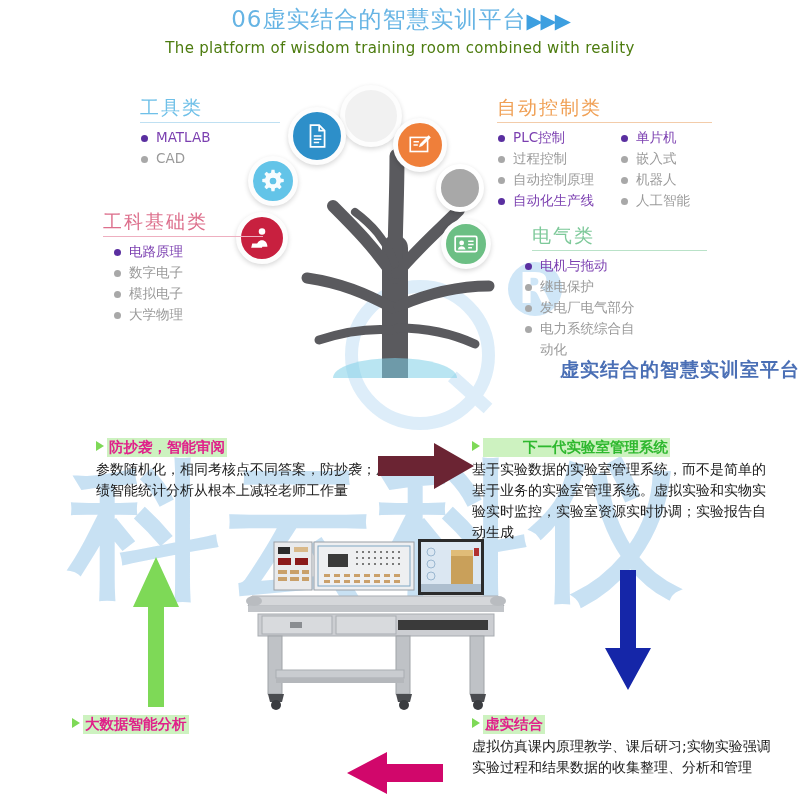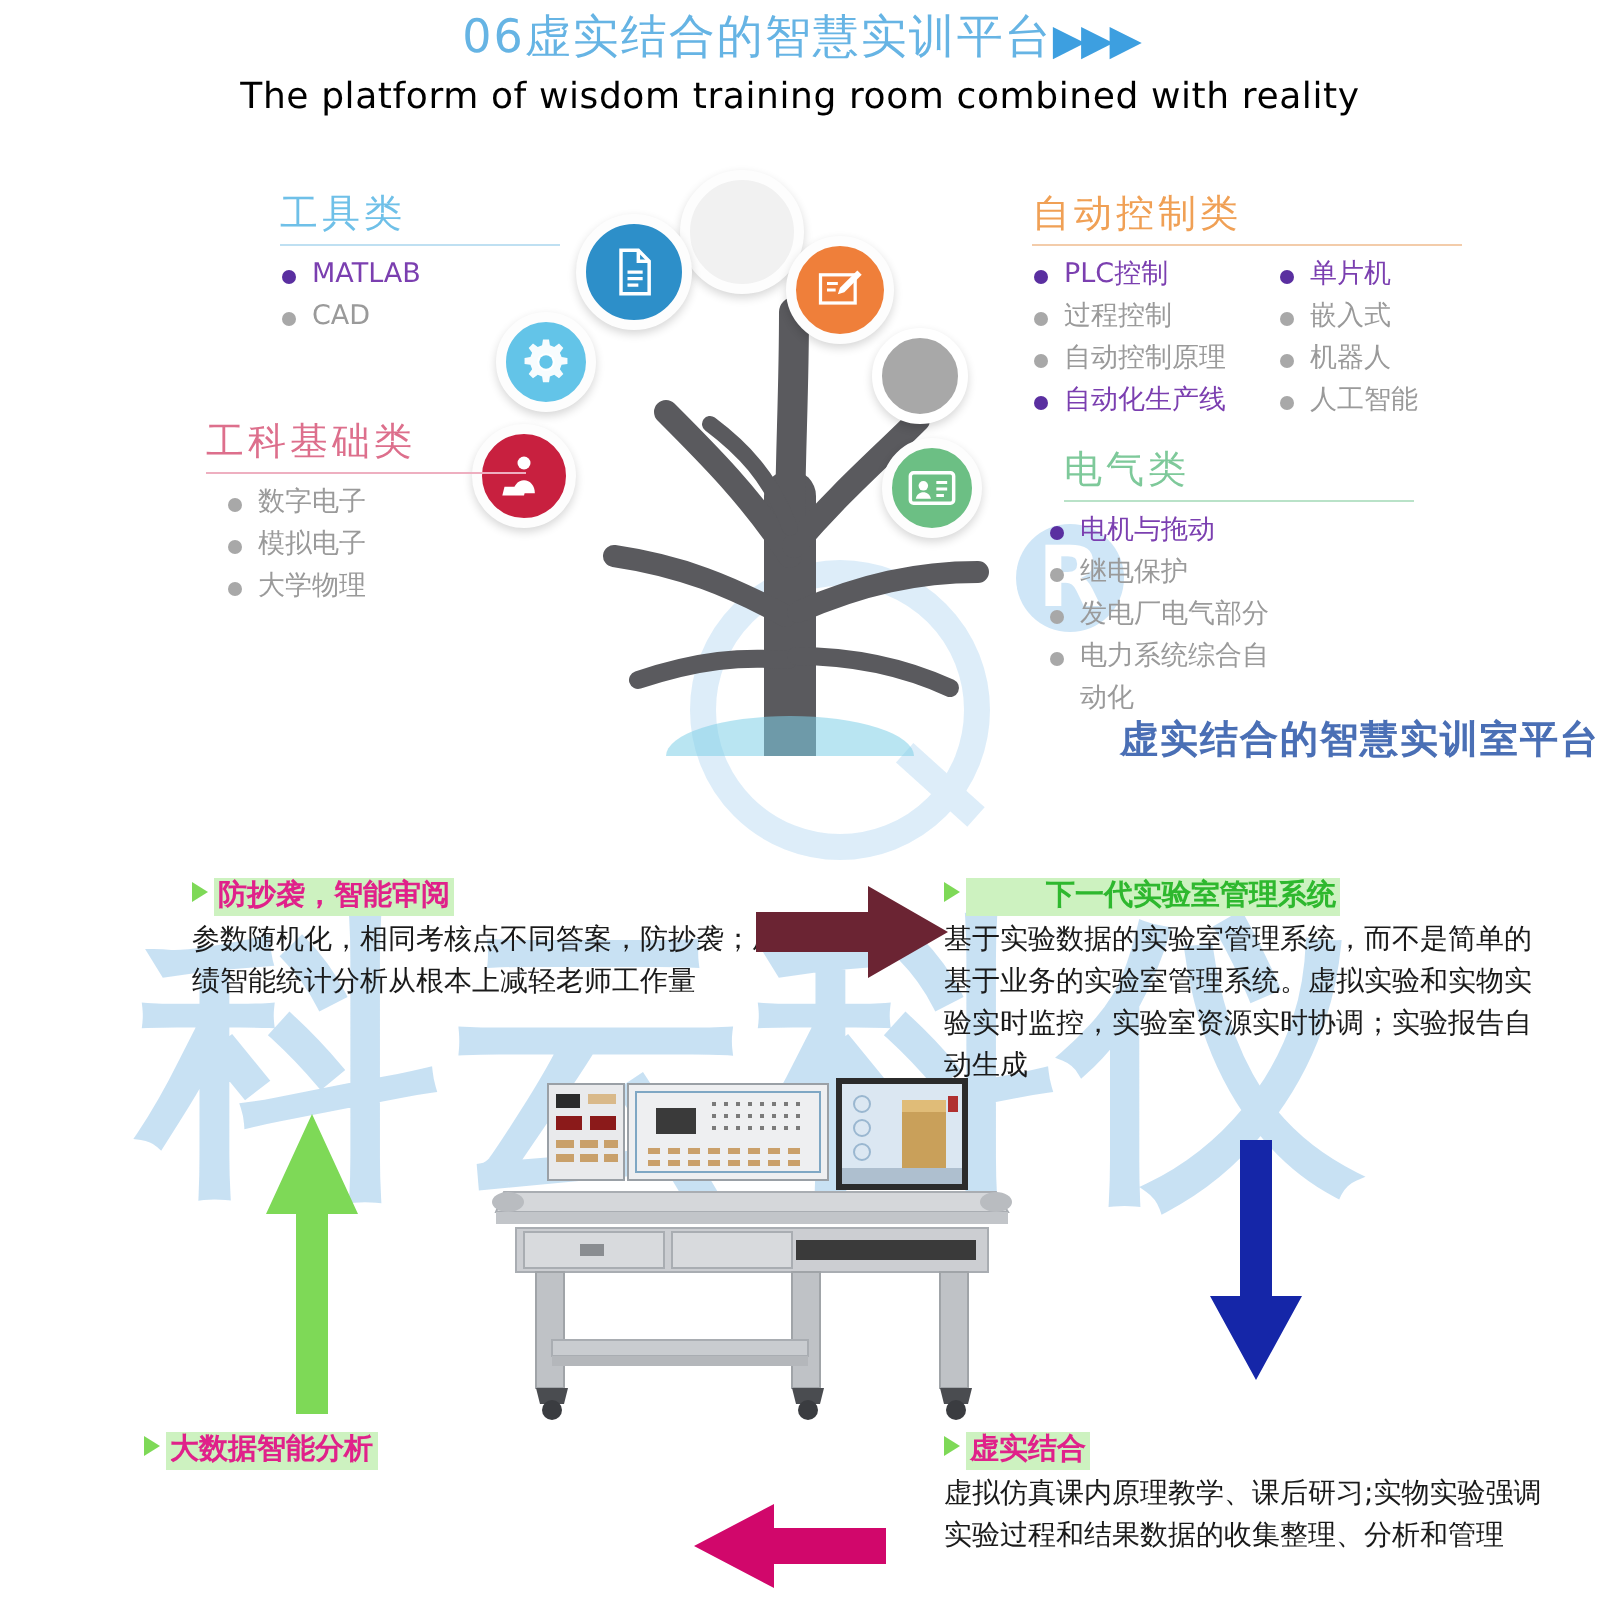--- a/index.html
+++ b/index.html
@@ -51,21 +51,21 @@
 
   
   .header { position: absolute; left:0; top:4px; width:800px; text-align:center; z-index:5; }
   .header h1 {
     font-size: 23px; font-weight: normal; color: #66b4e4;
     letter-spacing: 1px; line-height: 30px;
     display:inline-block;
   }
   .header .tri-group { display:inline-block; vertical-align: -1px; color:#3d9fe0; letter-spacing:-2px; font-size:21px; }
   .header h2 {
-    font-size: 18px; font-weight: normal; color: #000000;
+    font-size: 15px; font-weight: normal; color: #4d7c0f;
     letter-spacing: .3px; margin-top: 3px;
   }
 
   
   .tree-svg { position:absolute; left:245px; top:78px; z-index:3; }
   .node {
     position: absolute; border-radius: 50%;
     box-shadow: 0 2px 5px rgba(0,0,0,.16);
     border: 5px solid #fdfdfd;
     display:flex; align-items:center; justify-content:center;
@@ -204,41 +204,42 @@
   <div class="cat" style="left:140px;top:96px;width:140px;">
     <h3 class="ul-blue">工具类</h3>
     <div class="twocol">
       <ul>
         <li class="hi">MATLAB</li>
         <li>CAD</li>
       </ul>
     </div>
   </div>
 
-  <div class="cat" style="left:516px;top:96px;width:215px;">
+  <div class="cat" style="left:497px;top:96px;width:215px;">
     <h3 class="ul-orange">自动控制类</h3>
     <div class="twocol">
       <ul>
         <li class="hi">PLC控制</li>
         <li>过程控制</li>
         <li>自动控制原理</li>
         <li class="hi">自动化生产线</li>
       </ul>
       <ul>
         <li class="hi">单片机</li>
         <li>嵌入式</li>
         <li>机器人</li>
         <li>人工智能</li>
       </ul>
     </div>
   </div>
 
   <div class="cat" style="left:103px;top:210px;width:160px;">
     <h3 class="ul-red">工科基础类</h3>
     <ul style="margin-left:10px;">
+      <li class="hi">电路原理</li>
       <li>数字电子</li>
       <li>模拟电子</li>
       <li>大学物理</li>
     </ul>
   </div>
 
   <div class="cat" style="left:532px;top:224px;width:175px;">
     <h3 class="ul-green">电气类</h3>
     <ul style="margin-left:-8px;">
       <li class="hi">电机与拖动</li>

